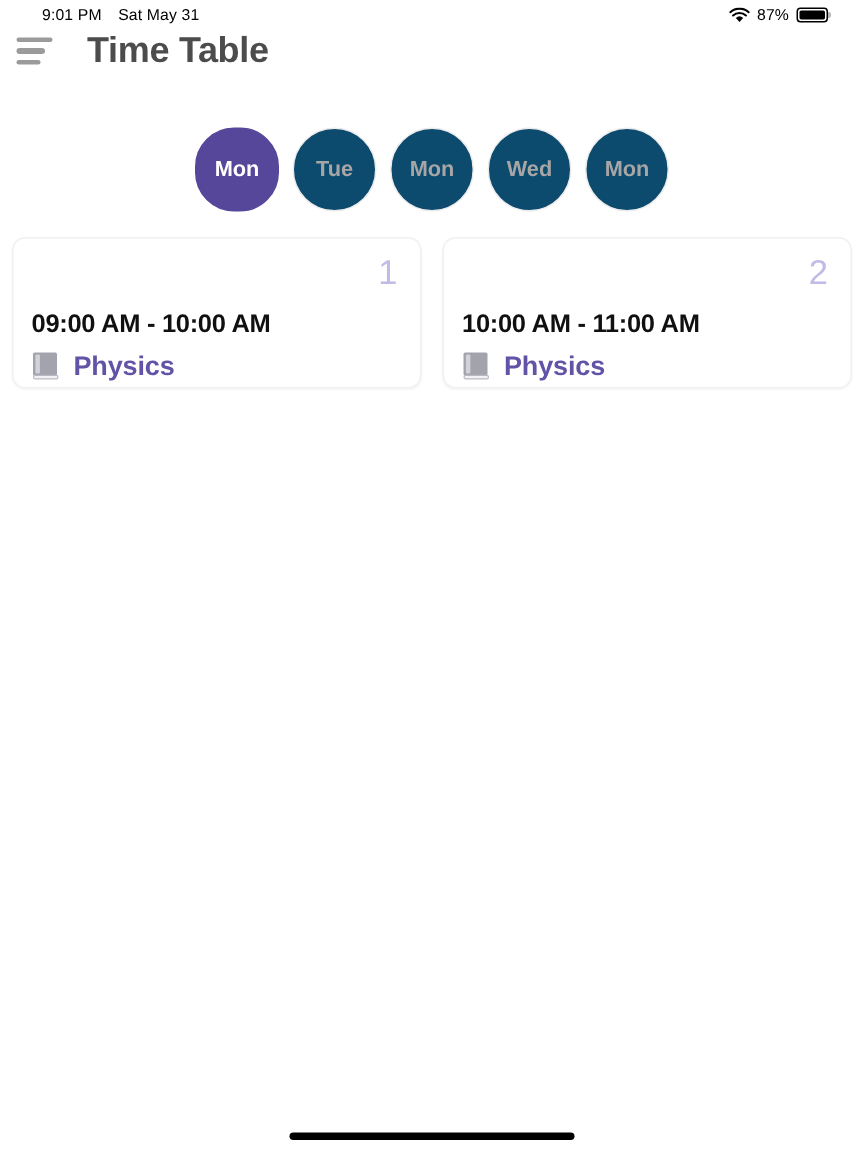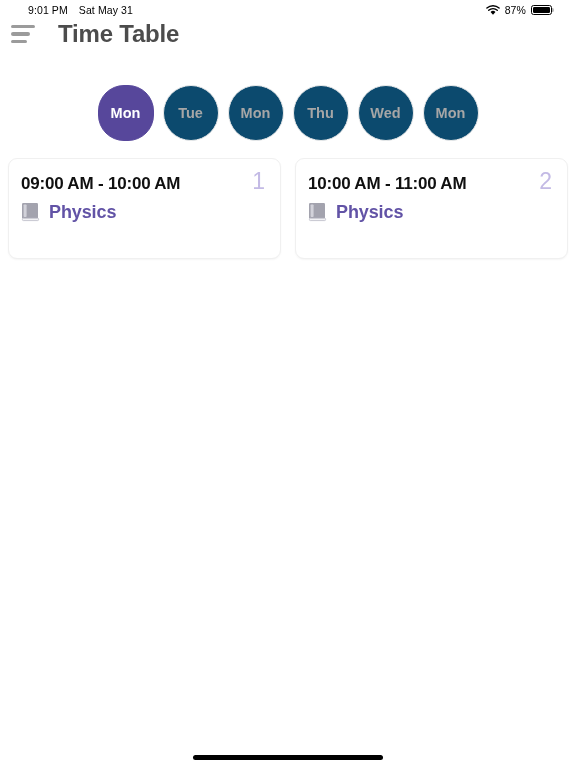--- a/index.html
+++ b/index.html
@@ -150,20 +150,21 @@
     padding: 14px 12px 0 12px;
     position: relative;
     cursor: pointer;
   }
   .card-time {
     font-size: 17px;
     font-weight: bold;
     color: #101010;
     letter-spacing: -0.2px;
     line-height: 21px;
+    margin-top: 32px;
   }
   .card-index {
     position: absolute;
     top: 9px;
     right: 15px;
     font-size: 23px;
     font-weight: 300;
     color: #c3bae5;
     line-height: 26px;
   }
@@ -237,23 +238,20 @@
     <div class="day-pill selected">
       <span>Mon</span>
     </div>
     <div class="day-pill">
       <span>Tue</span>
     </div>
     <div class="day-pill">
       <span>Mon</span>
     </div>
     <div class="day-pill">
-      <span>Thu</span>
-    </div>
-    <div class="day-pill">
       <span>Wed</span>
     </div>
     <div class="day-pill">
       <span>Mon</span>
     </div>
   </div>
 
   <div class="cards-area">
 
     <div class="class-card">

